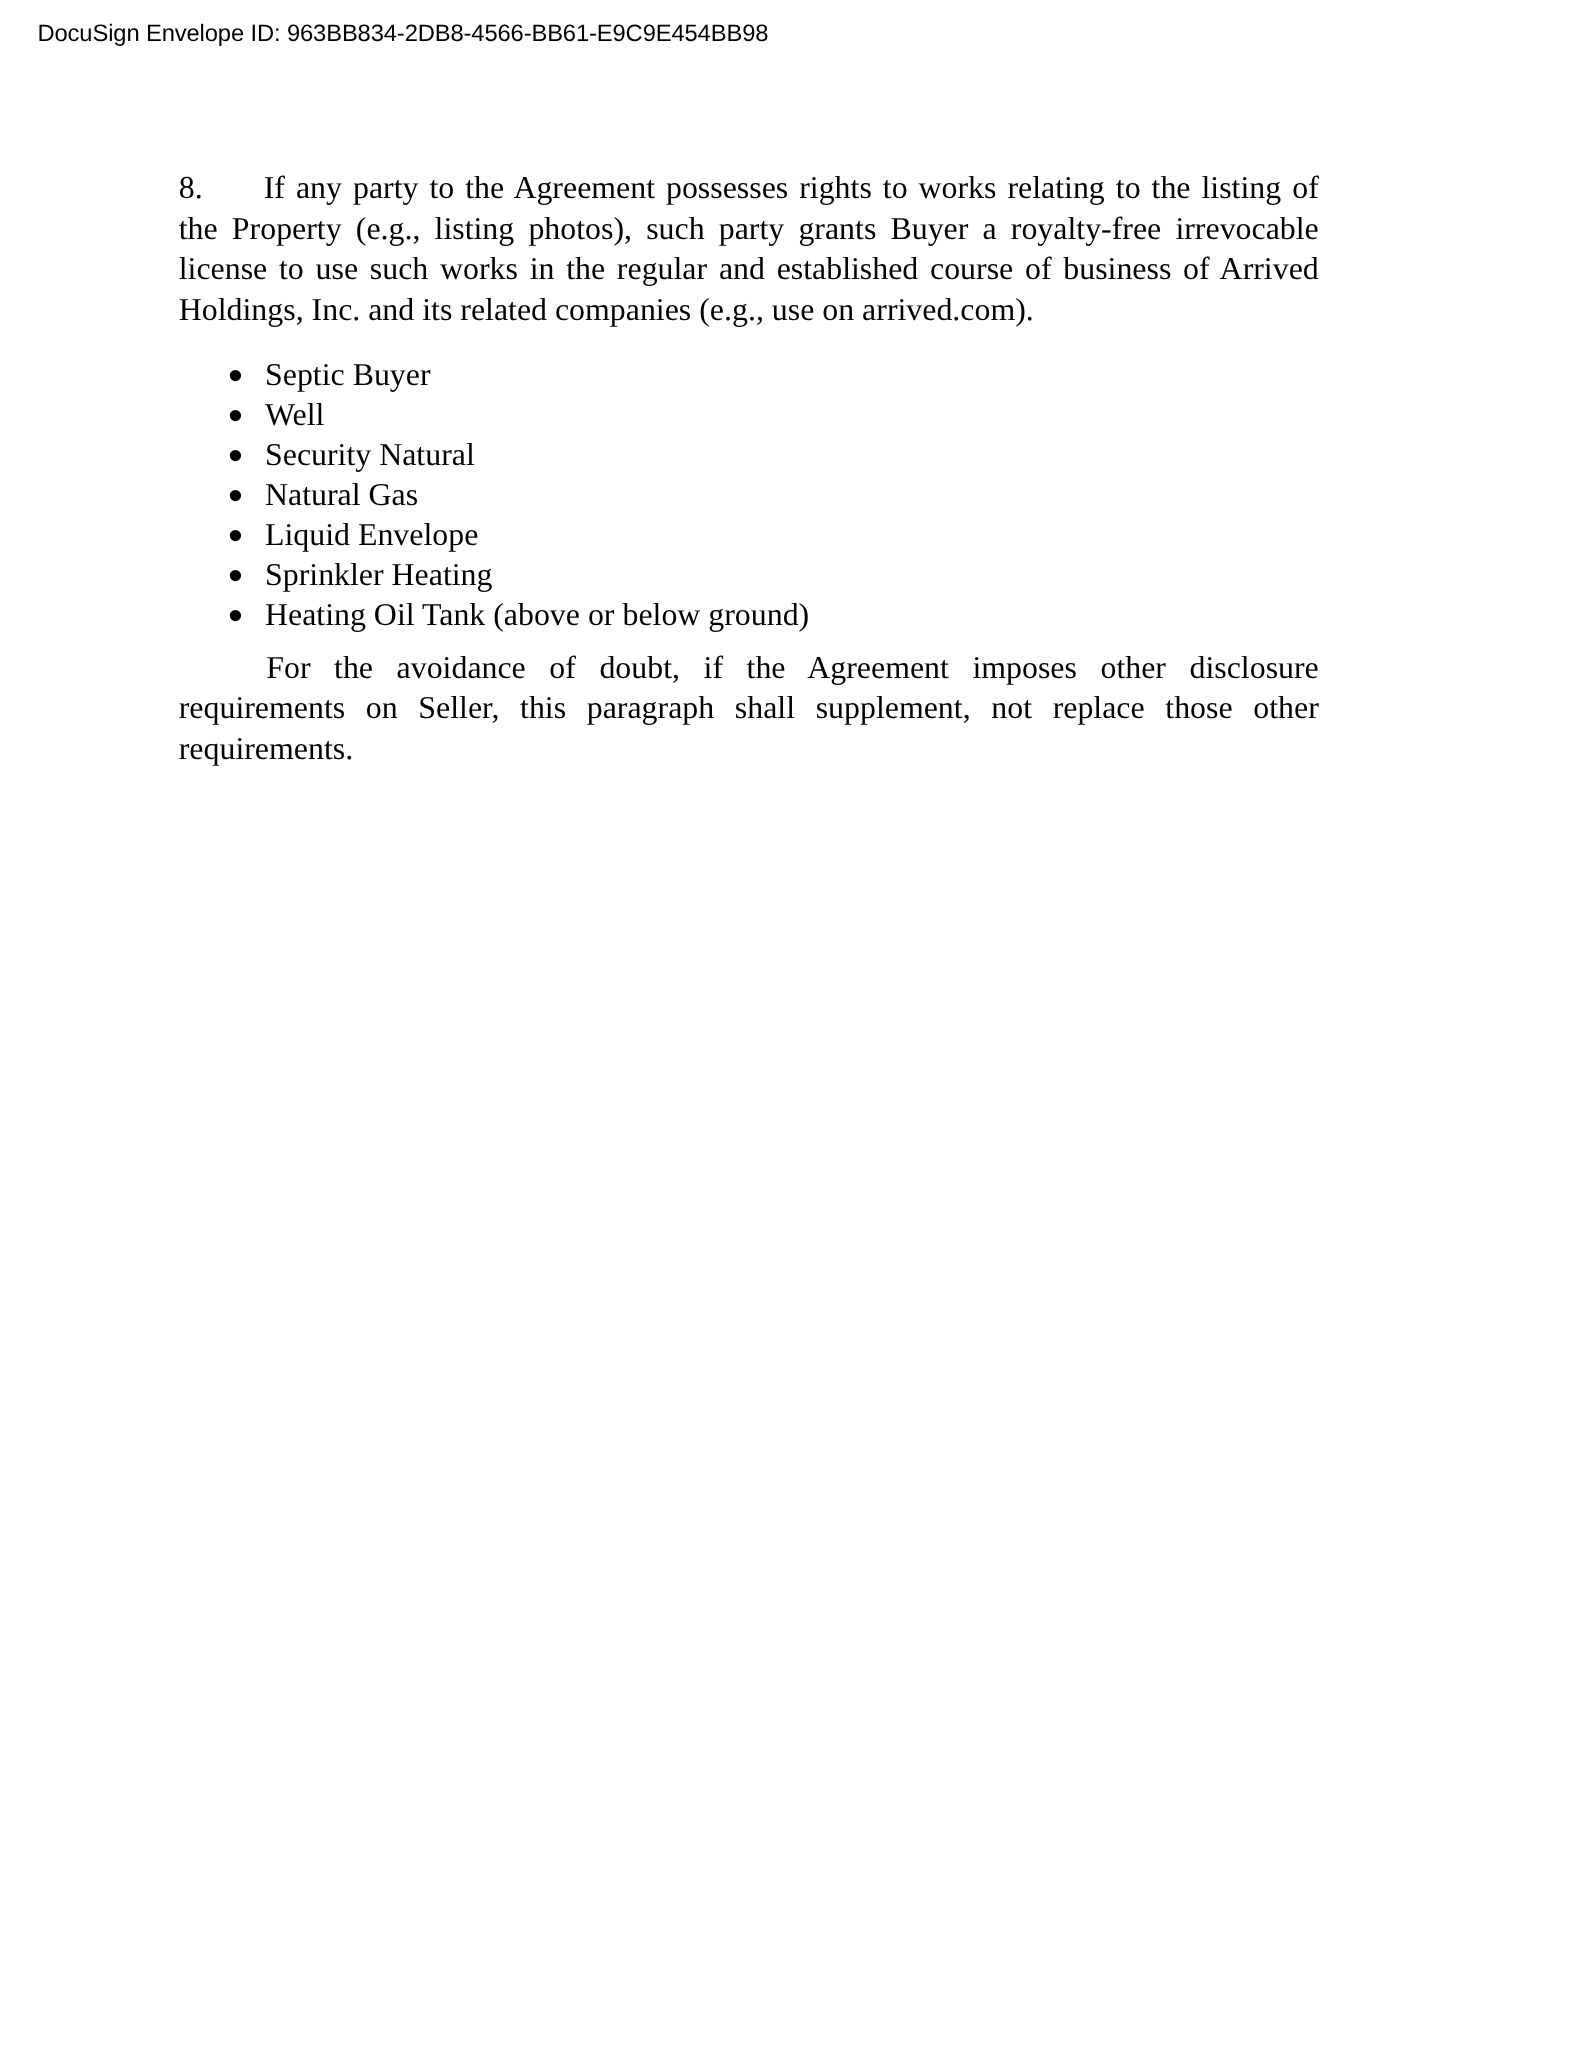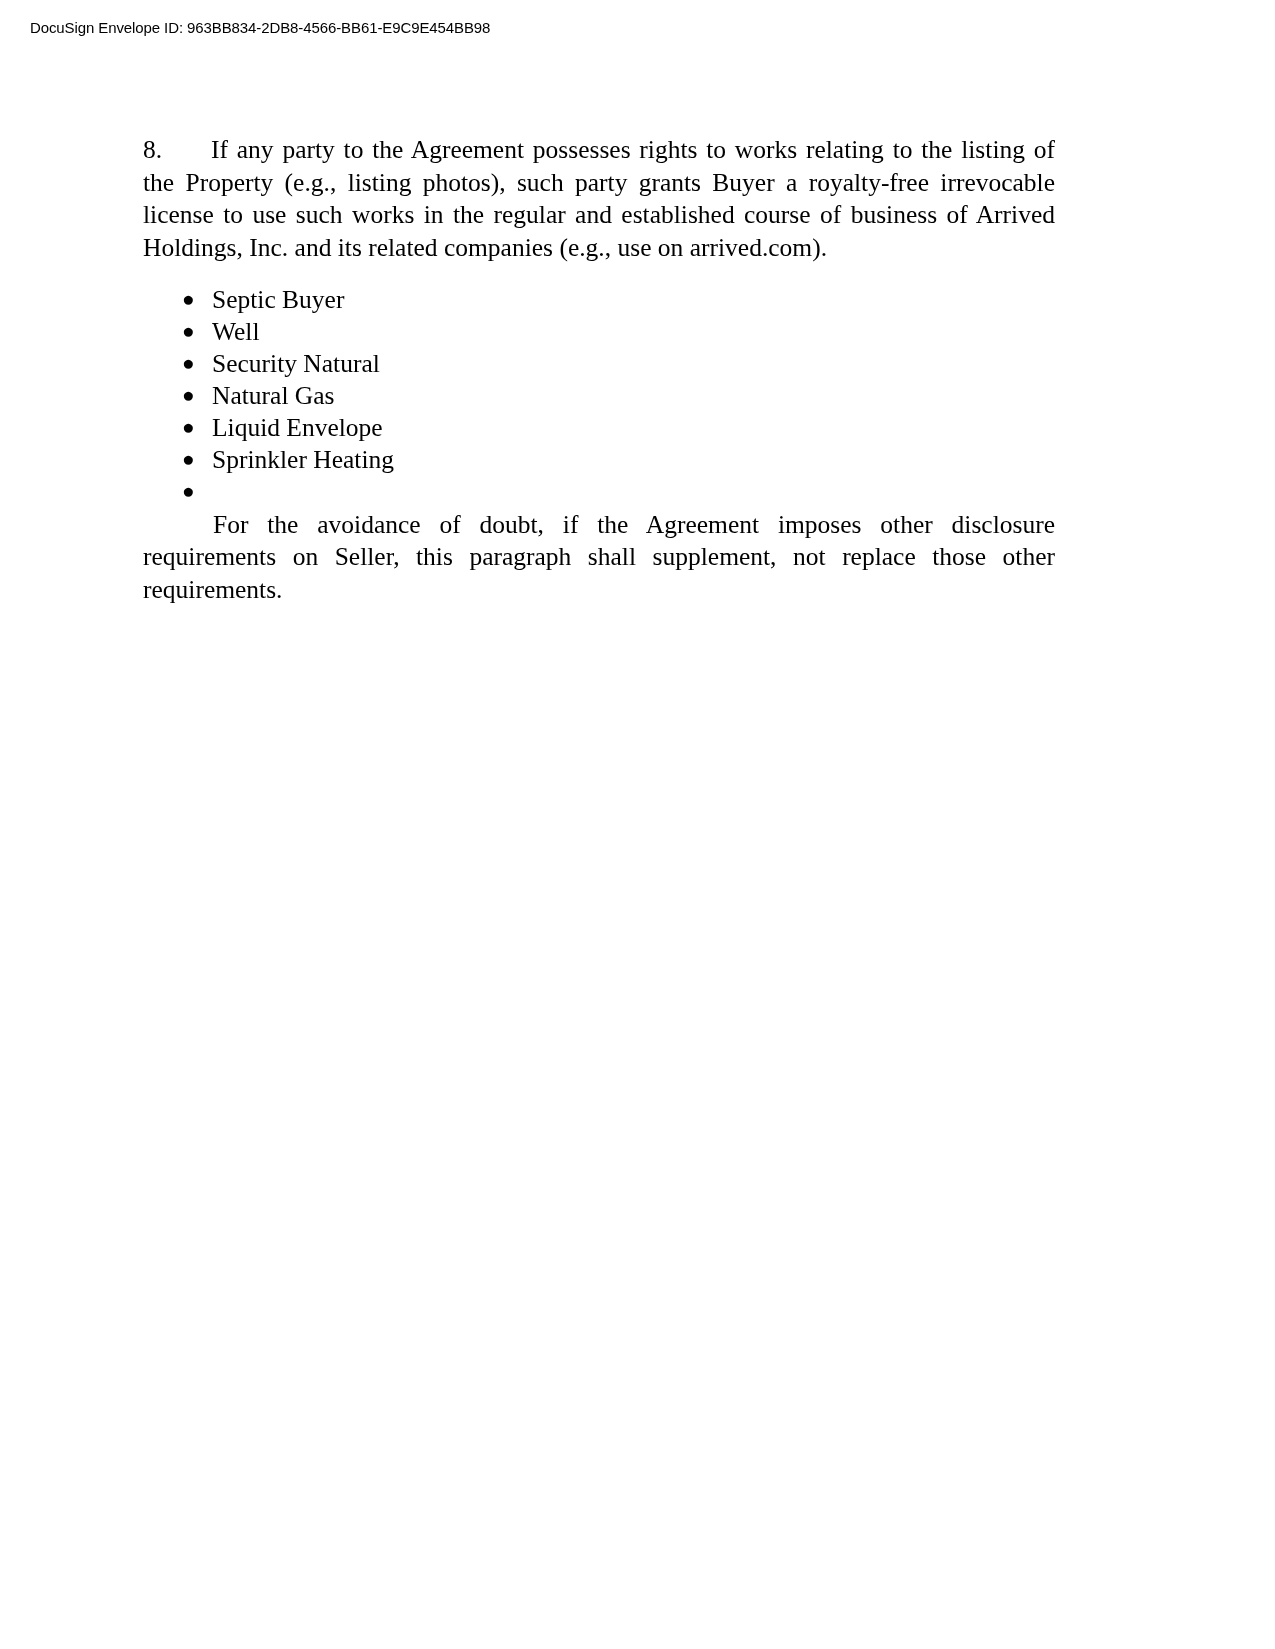--- a/index.html
+++ b/index.html
@@ -15,21 +15,21 @@
     background: #ffffff;
     overflow: hidden;
   }
 
   
   .docusign-stamp {
     position: absolute;
     left: 30px;
     top: 18px;
     font-family: "Liberation Sans", sans-serif;
-    font-size: 15px;
+    font-size: 19px;
     line-height: 20px;
     color: #000000;
     letter-spacing: -0.1px;
     white-space: nowrap;
   }
 
   
   .body-block {
     position: absolute;
     left: 143px;
@@ -68,21 +68,21 @@
 
   .bullet-list li .bullet-dot {
     position: absolute;
     left: 39px;
     top: 0;
     font-size: 21px;
     line-height: 31.5px;
   }
 
   .closing-para {
-    margin: 33px 0 0 0;
+    margin: 10px 0 0 0;
     text-indent: 70px;
   }
 </style>
 </head>
 <body>
 
 <div class="page">
 
   <div class="docusign-stamp">DocuSign Envelope ID: 963BB834-2DB8-4566-BB61-E9C9E454BB98</div>
 
@@ -113,20 +113,21 @@
       <li>
         <span class="bullet-dot">●</span>
         <span>Liquid Envelope</span>
       </li>
       <li>
         <span class="bullet-dot">●</span>
         <span>Sprinkler Heating</span>
       </li>
       <li>
         <span class="bullet-dot">●</span>
+        <span>Heating Oil Tank (above or below ground)</span>
       </li>
     </ul>
 
     <p class="closing-para">For the avoidance of doubt, if the Agreement imposes other disclosure requirements on Seller, this paragraph shall supplement, not replace those other requirements.</p>
 
   </div>
 
 </div>
 
 </body></html>

